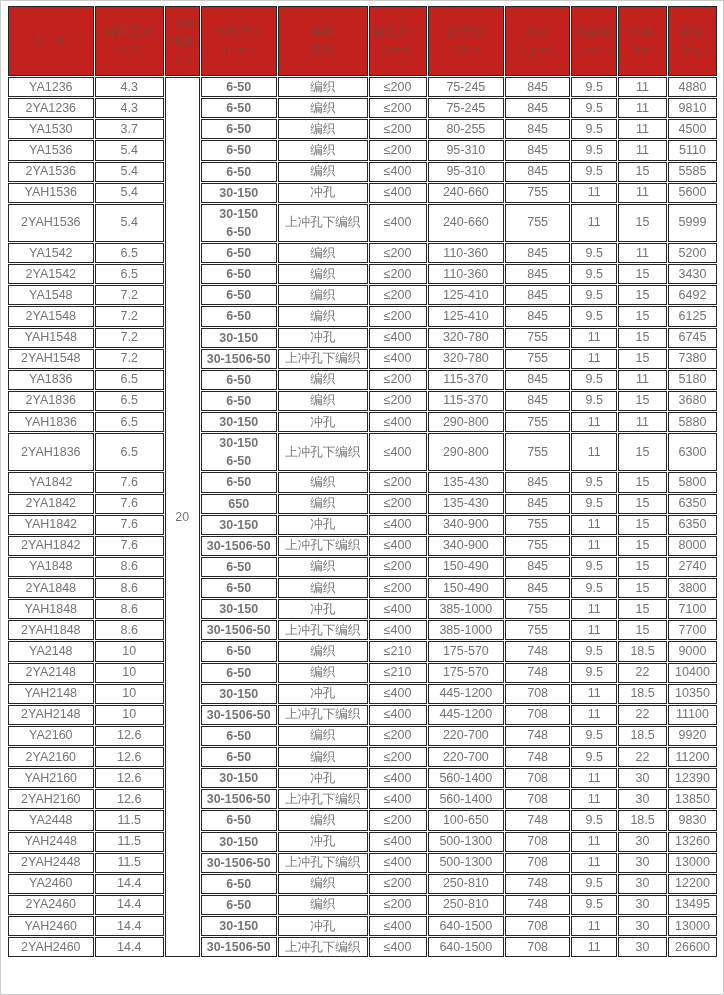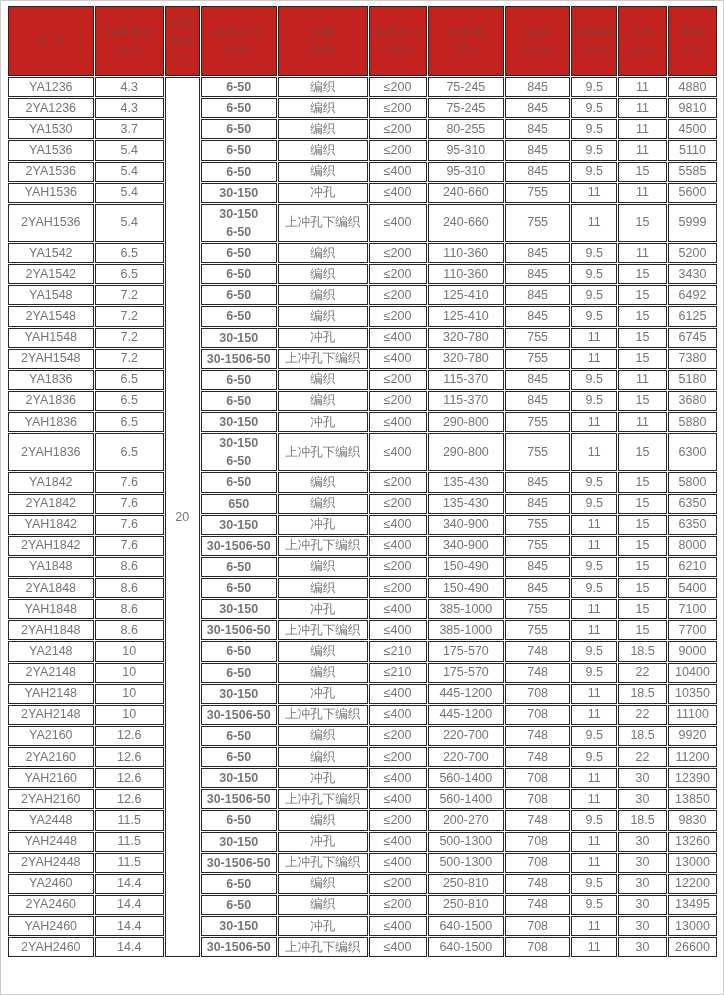--- a/index.html
+++ b/index.html
@@ -427,35 +427,35 @@
           <td class="cell-area">8.6</td>
           <td class="cell-hole">
             <div>6-50</div>
           </td>
           <td class="cell-mesh">编织</td>
           <td class="cell-feed">≤200</td>
           <td class="cell-capacity">150-490</td>
           <td class="cell-frequency">845</td>
           <td class="cell-amplitude">9.5</td>
           <td class="cell-power">15</td>
-          <td class="cell-weight">6210</td>
+          <td class="cell-weight">2740</td>
         </tr>
         <tr>
           <td class="cell-model">2YA1848</td>
           <td class="cell-area">8.6</td>
           <td class="cell-hole">
             <div>6-50</div>
           </td>
           <td class="cell-mesh">编织</td>
           <td class="cell-feed">≤200</td>
           <td class="cell-capacity">150-490</td>
           <td class="cell-frequency">845</td>
           <td class="cell-amplitude">9.5</td>
           <td class="cell-power">15</td>
-          <td class="cell-weight">5400</td>
+          <td class="cell-weight">3800</td>
         </tr>
         <tr>
           <td class="cell-model">YAH1848</td>
           <td class="cell-area">8.6</td>
           <td class="cell-hole">
             <div>30-150</div>
           </td>
           <td class="cell-mesh">冲孔</td>
           <td class="cell-feed">≤400</td>
           <td class="cell-capacity">385-1000</td>
@@ -591,21 +591,21 @@
           <td class="cell-weight">13850</td>
         </tr>
         <tr>
           <td class="cell-model">YA2448</td>
           <td class="cell-area">11.5</td>
           <td class="cell-hole">
             <div>6-50</div>
           </td>
           <td class="cell-mesh">编织</td>
           <td class="cell-feed">≤200</td>
-          <td class="cell-capacity">200-270</td>
+          <td class="cell-capacity">100-650</td>
           <td class="cell-frequency">748</td>
           <td class="cell-amplitude">9.5</td>
           <td class="cell-power">18.5</td>
           <td class="cell-weight">9830</td>
         </tr>
         <tr>
           <td class="cell-model">YAH2448</td>
           <td class="cell-area">11.5</td>
           <td class="cell-hole">
             <div>30-150</div>

